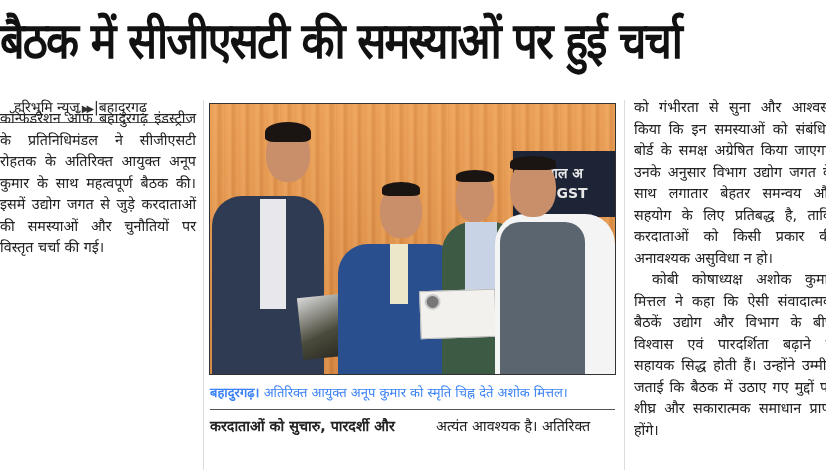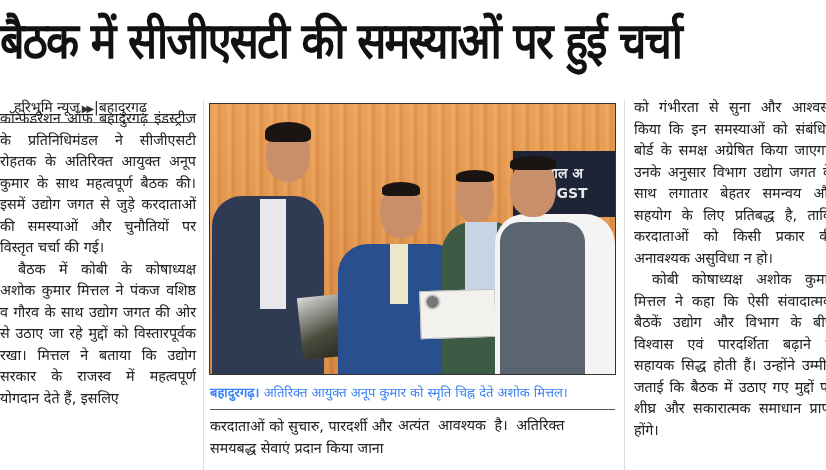--- a/index.html
+++ b/index.html
@@ -65,41 +65,40 @@
       background: linear-gradient(160deg, #d8d8d8 0%, #4b4b3d 60%, #2a2a22 100%);
       transform: rotate(-6deg);
     }
     .caption {
       position: absolute; left: 210px; top: 383px; width: 410px;
       font-size: 13px; line-height: 20px; color: #3b82f6; white-space: nowrap;
     }
     .caption-rule {
       position: absolute; left: 210px; top: 409px; width: 405px; height: 1px; background: #555;
     }
-    .col-mid-a { left: 210px; top: 416px; width: 200px; text-align: left; white-space: nowrap; }
-    .col-mid-b { left: 398px; top: 416px; width: 196px; white-space: nowrap; font-family: Liberation Mono, monospace; }
+    .col-mid-a { left: 210px; top: 416px; width: 200px; text-align: left; white-space: nowrap; font-weight: bold; }
+    .col-mid-b { left: 436px; top: 416px; width: 196px; white-space: nowrap; }
     .sep-left { position: absolute; left: 203px; top: 100px; width: 1px; height: 370px; background: #ddd; }
     .sep-right { position: absolute; left: 624px; top: 100px; width: 1px; height: 370px; background: #ddd; }
   </style>
 </head>
 <body>
 
 <div class="headline">बैठक में सीजीएसटी की समस्याओं पर हुई चर्चा</div>
 
 <div class="sep-left"></div>
 <div class="sep-right"></div>
 
 <div class="dateline">
   <span>हरिभूमि न्यूज</span><span class="arrows">▶▶</span>|<span>बहादुरगढ़</span>
 </div>
 <div class="dateline-rule"></div>
 
 <div class="col col-left">
   <p>कॉन्फेडरेशन ऑफ बहादुरगढ़ इंडस्ट्रीज के प्रतिनिधिमंडल ने सीजीएसटी रोहतक के अतिरिक्त आयुक्त अनूप कुमार के साथ महत्वपूर्ण बैठक की। इसमें उद्योग जगत से जुड़े करदाताओं की समस्याओं और चुनौतियों पर विस्तृत चर्चा की गई।</p>
-  <p class="indent">बैठक में कोबी के कोषाध्यक्ष अशोक कुमार मित्तल ने पंकज वशिष्ठ व गौरव के साथ उद्योग जगत की ओर से उठाए जा रहे मुद्दों को विस्तारपूर्वक रखा। मित्तल ने बताया कि उद्योग सरकार के राजस्व में महत्वपूर्ण योगदान देते हैं, इसलिए</p>
 </div>
 
 <div class="photo">
   <div class="panel-shade"></div>
   <div class="gst-sign">
     <div>ीय माल अ</div>
     <div>RAL GST</div>
   </div>
 
   <div class="person">
@@ -137,21 +136,20 @@
 </div>
 
 <div class="caption">
   <span style="font-weight:bold;">बहादुरगढ़।</span>
   <span>अतिरिक्त आयुक्त अनूप कुमार को स्मृति चिह्न देते अशोक मित्तल।</span>
 </div>
 <div class="caption-rule"></div>
 
 <div class="col col-mid-a">
   <div>करदाताओं को सुचारु, पारदर्शी और</div>
-  <div>समयबद्ध सेवाएं प्रदान किया जाना</div>
 </div>
 <div class="col col-mid-b">
   <div>अत्यंत आवश्यक है। अतिरिक्त</div>
 </div>
 
 <div class="col col-right">
   <p>को गंभीरता से सुना और आश्वस्त किया कि इन समस्याओं को संबंधित बोर्ड के समक्ष अग्रेषित किया जाएगा। उनके अनुसार विभाग उद्योग जगत के साथ लगातार बेहतर समन्वय और सहयोग के लिए प्रतिबद्ध है, ताकि करदाताओं को किसी प्रकार की अनावश्यक असुविधा न हो।</p>
   <p class="indent">कोबी कोषाध्यक्ष अशोक कुमार मित्तल ने कहा कि ऐसी संवादात्मक बैठकें उद्योग और विभाग के बीच विश्वास एवं पारदर्शिता बढ़ाने में सहायक सिद्ध होती हैं। उन्होंने उम्मीद जताई कि बैठक में उठाए गए मुद्दों पर शीघ्र और सकारात्मक समाधान प्राप्त होंगे।</p>
 </div>
 

